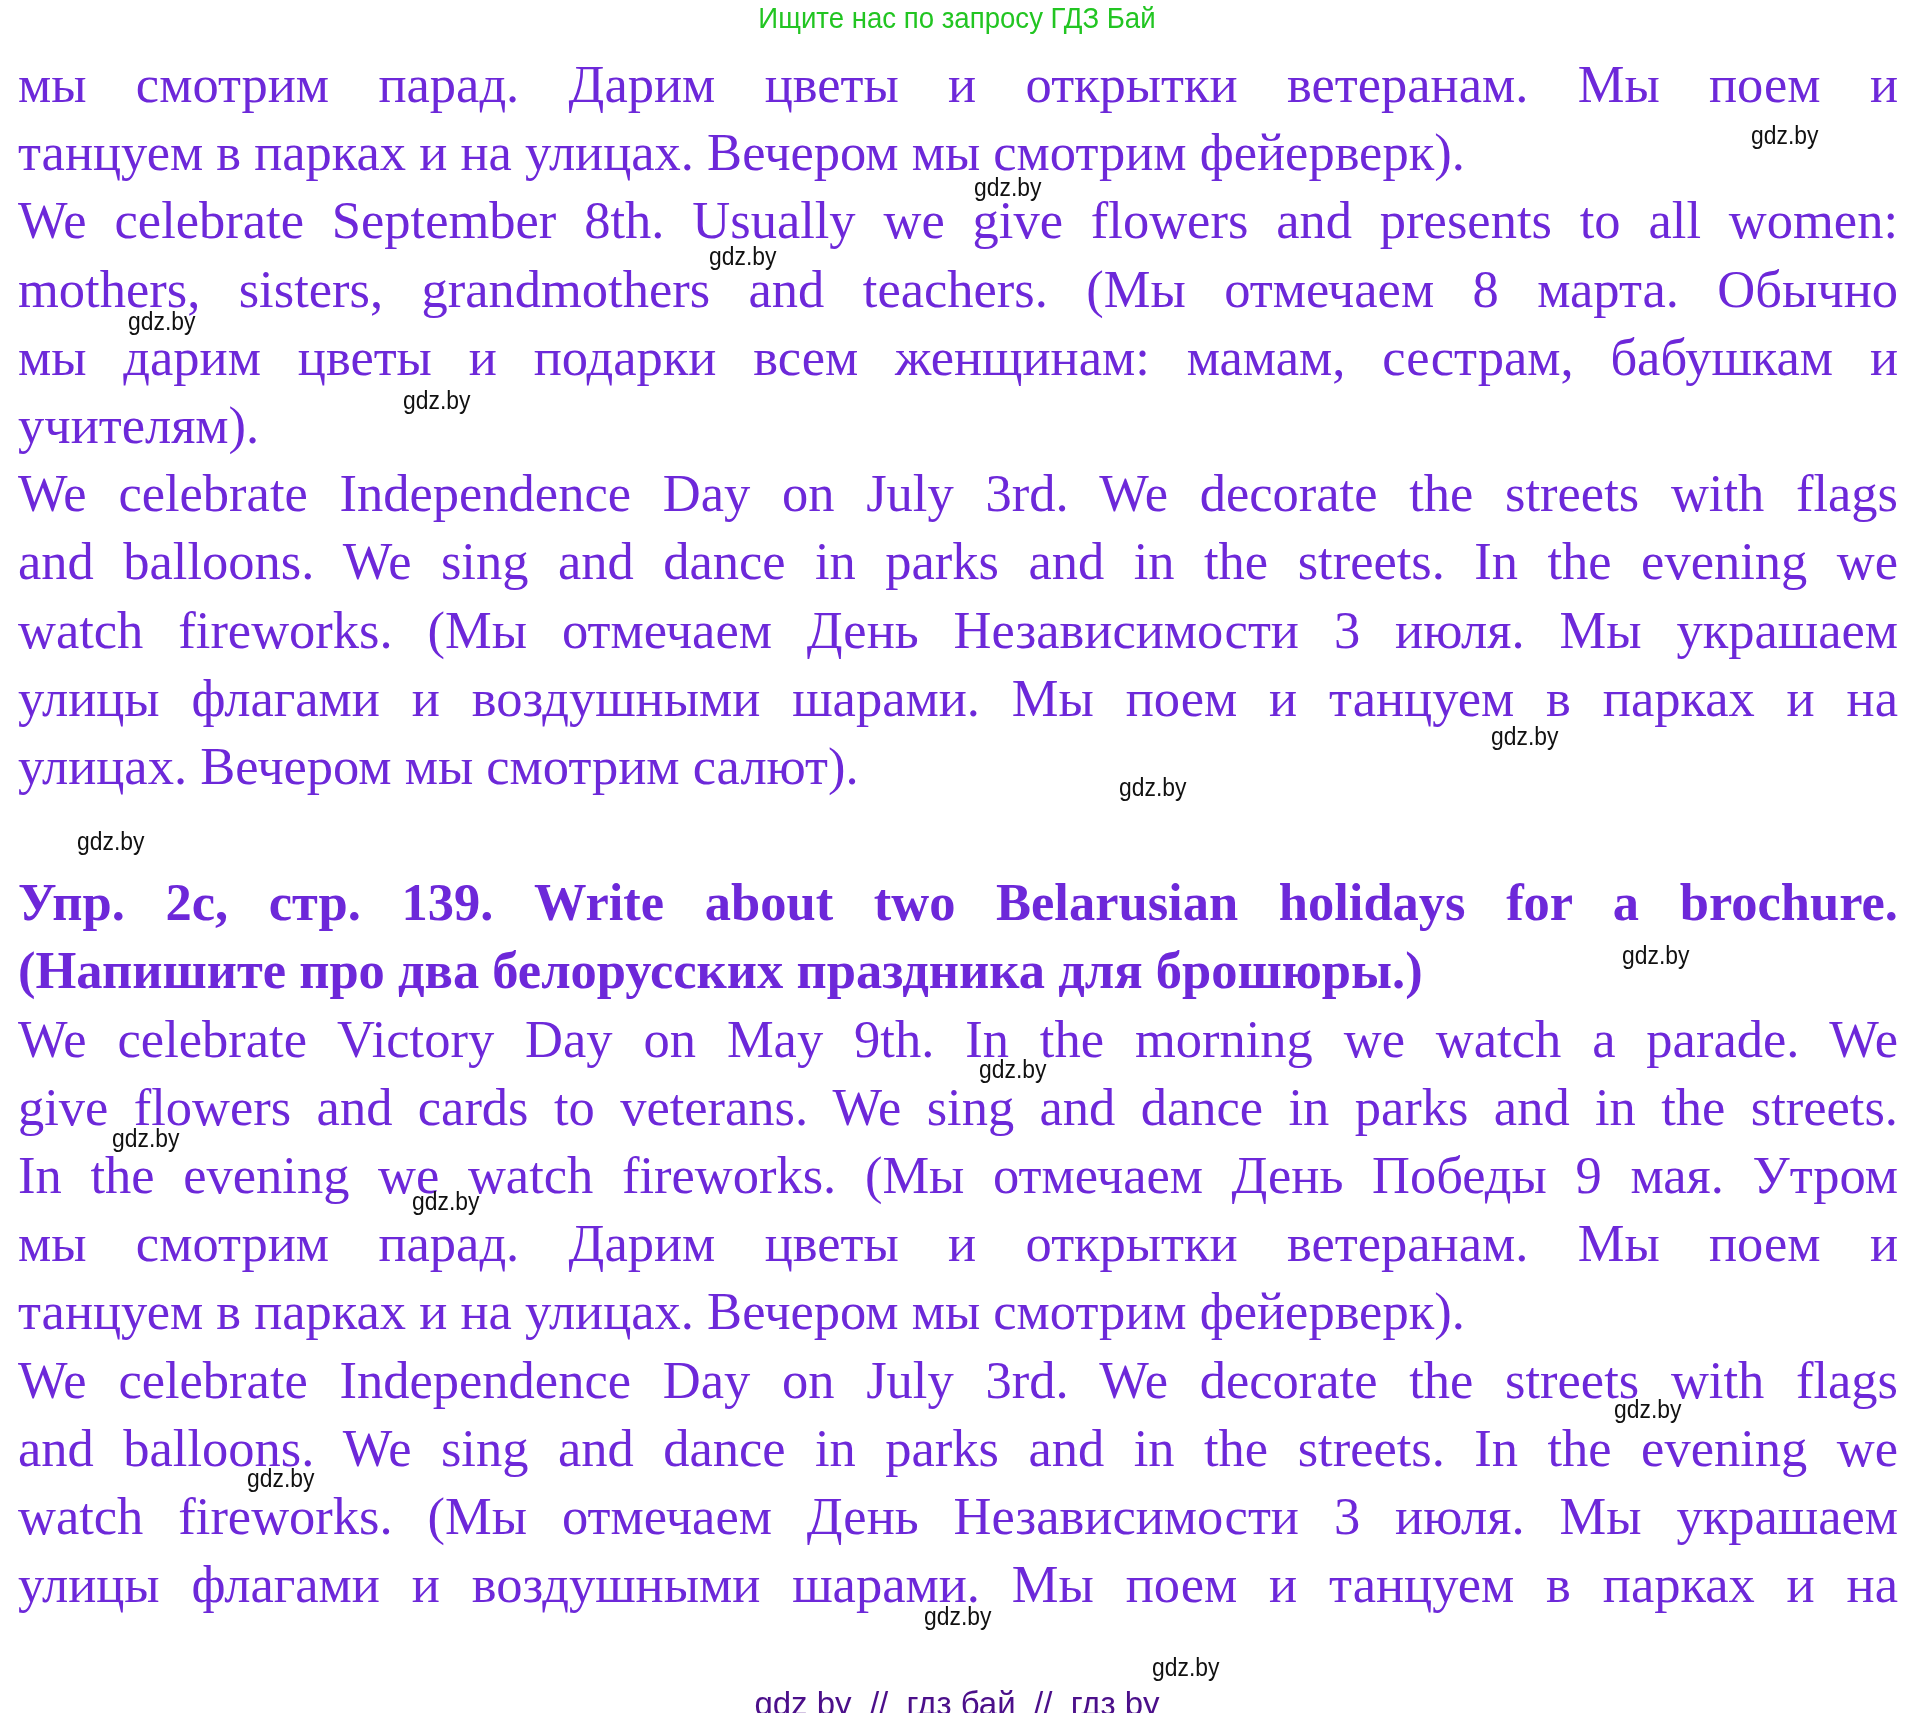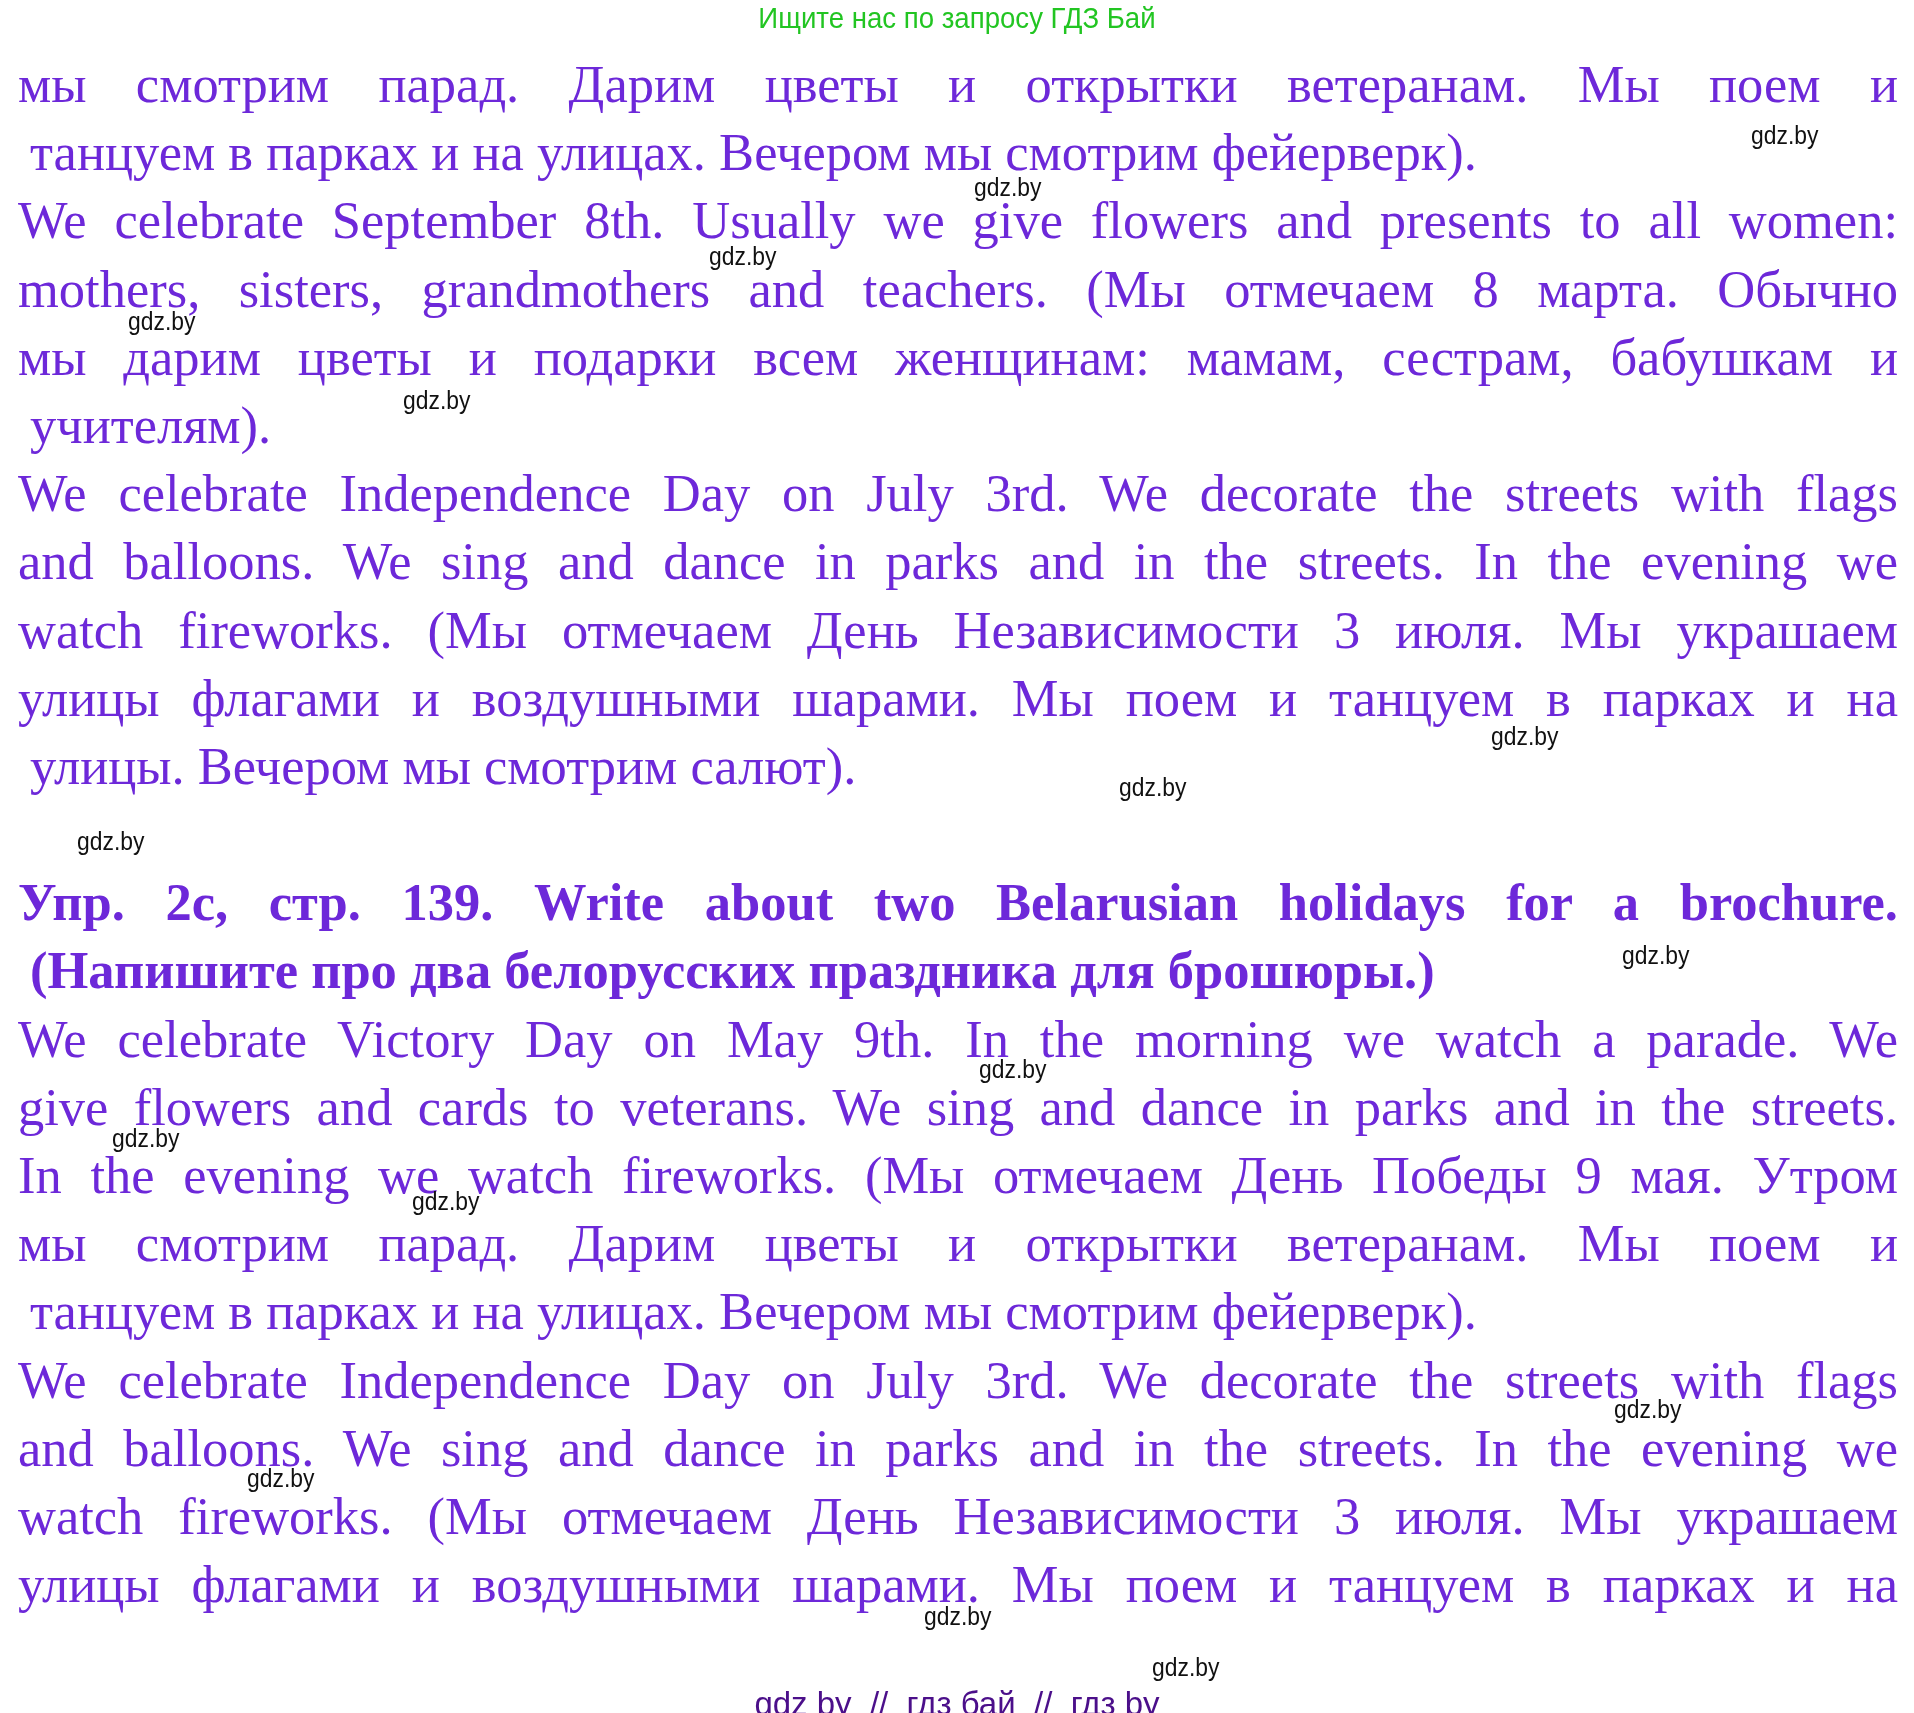--- a/index.html
+++ b/index.html
@@ -9,21 +9,21 @@
     position: absolute; left: 0; top: 0; width: 1914px; text-align: center;
     font-family: "Liberation Sans", sans-serif; font-size: 30px; color: #22c522;
     line-height: 36px; transform: scaleX(0.92); transform-origin: center;
   }
   .content {
     position: absolute; left: 18px; top: 50px; width: 1880px;
     font-family: "Liberation Serif", serif; color: #6d28d9; font-size: 52.5px;
     line-height: 68.2px;
   }
   .line { display: block; white-space: nowrap; text-align: justify; text-align-last: justify; }
-  .line.last { text-align-last: left; margin-left: 12px; }
+  .line.last { text-align-last: left; }
   .gap { height: 68px; }
   .wm {
     position: absolute; font-family: "Liberation Sans", sans-serif; font-size: 26px;
     color: #111; line-height: 28px; transform: scaleX(0.88); transform-origin: left;
     white-space: nowrap;
   }
   .footer {
     position: absolute; left: 0; top: 1686px; width: 1914px; text-align: center;
     font-family: "Liberation Sans", sans-serif; font-size: 33px; color: #4b0f8a;
     line-height: 36px; white-space: pre;
@@ -40,21 +40,21 @@
       <span class="line">мы смотрим парад. Дарим цветы и открытки ветеранам. Мы поем и</span>
       <span class="line last">танцуем в парках и на улицах. Вечером мы смотрим фейерверк).</span>
       <span class="line">We celebrate September 8th. Usually we give flowers and presents to all women:</span>
       <span class="line">mothers, sisters, grandmothers and teachers. (Мы отмечаем 8 марта. Обычно</span>
       <span class="line">мы дарим цветы и подарки всем женщинам: мамам, сестрам, бабушкам и</span>
       <span class="line last">учителям).</span>
       <span class="line">We celebrate Independence Day on July 3rd. We decorate the streets with flags</span>
       <span class="line">and balloons. We sing and dance in parks and in the streets. In the evening we</span>
       <span class="line">watch fireworks. (Мы отмечаем День Независимости 3 июля. Мы украшаем</span>
       <span class="line">улицы флагами и воздушными шарами. Мы поем и танцуем в парках и на</span>
-      <span class="line last">улицы. Вечером мы смотрим салют).</span>
+      <span class="line last">улицах. Вечером мы смотрим салют).</span>
     </div>
 
     <div class="gap"></div>
 
     <div style="font-weight:bold;">
       <span class="line">Упр. 2с, стр. 139. Write about two Belarusian holidays for a brochure.</span>
       <span class="line last">(Напишите про два белорусских праздника для брошюры.)</span>
     </div>
 
     <div>

